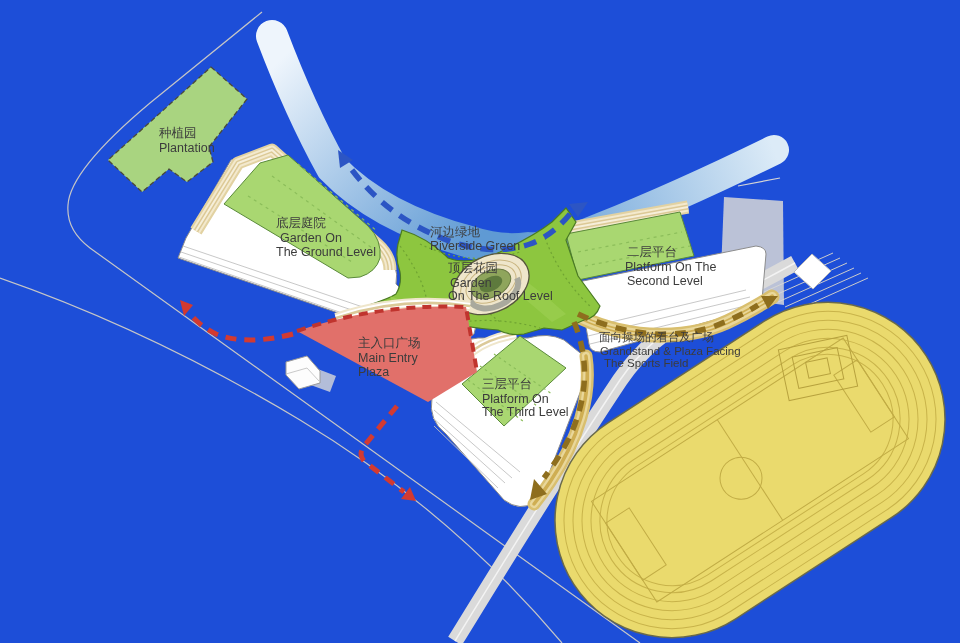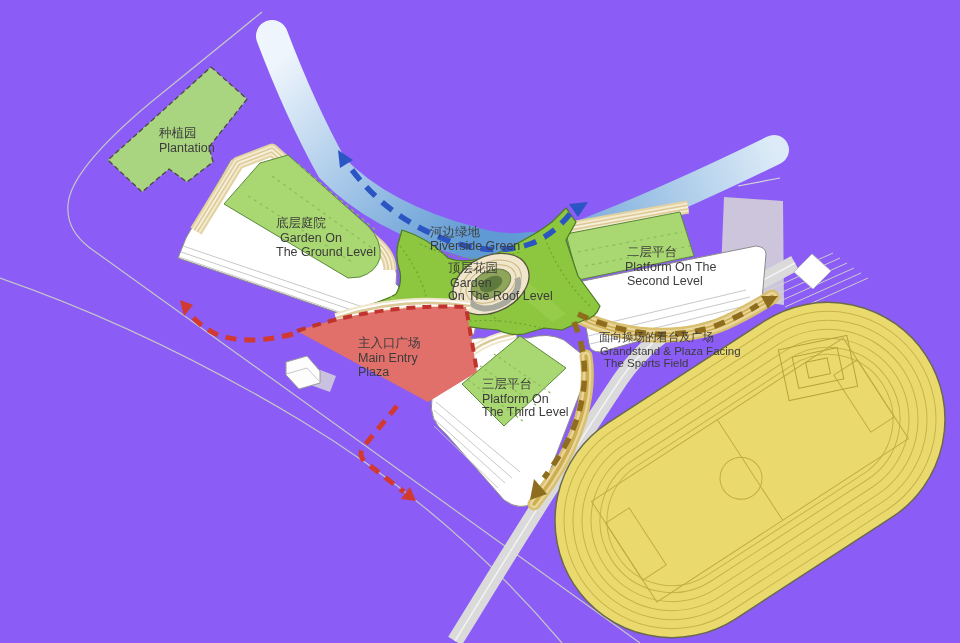--- a/index.html
+++ b/index.html
@@ -1,16 +1,16 @@
 <!DOCTYPE html>
 <html><head>
 <meta charset="utf-8">
 <style>
   html,body{margin:0;padding:0;background:#ffffff;}
-  #stage{position:relative;width:960px;height:643px;background:#8b5cf6;overflow:hidden;
+  #stage{position:relative;width:960px;height:643px;background:#1d4ed8;overflow:hidden;
          font-family:"Liberation Sans",sans-serif;}
   svg{display:block;}
   text.lbl{font-family:"Liberation Sans",sans-serif;font-size:12.5px;fill:#3c3c3c;}
   text.lbl-sm{font-size:11.5px;}
 </style>
 </head>
 <body>
 
 <div id="stage">
 <svg width="960" height="643" viewBox="0 0 960 643">

